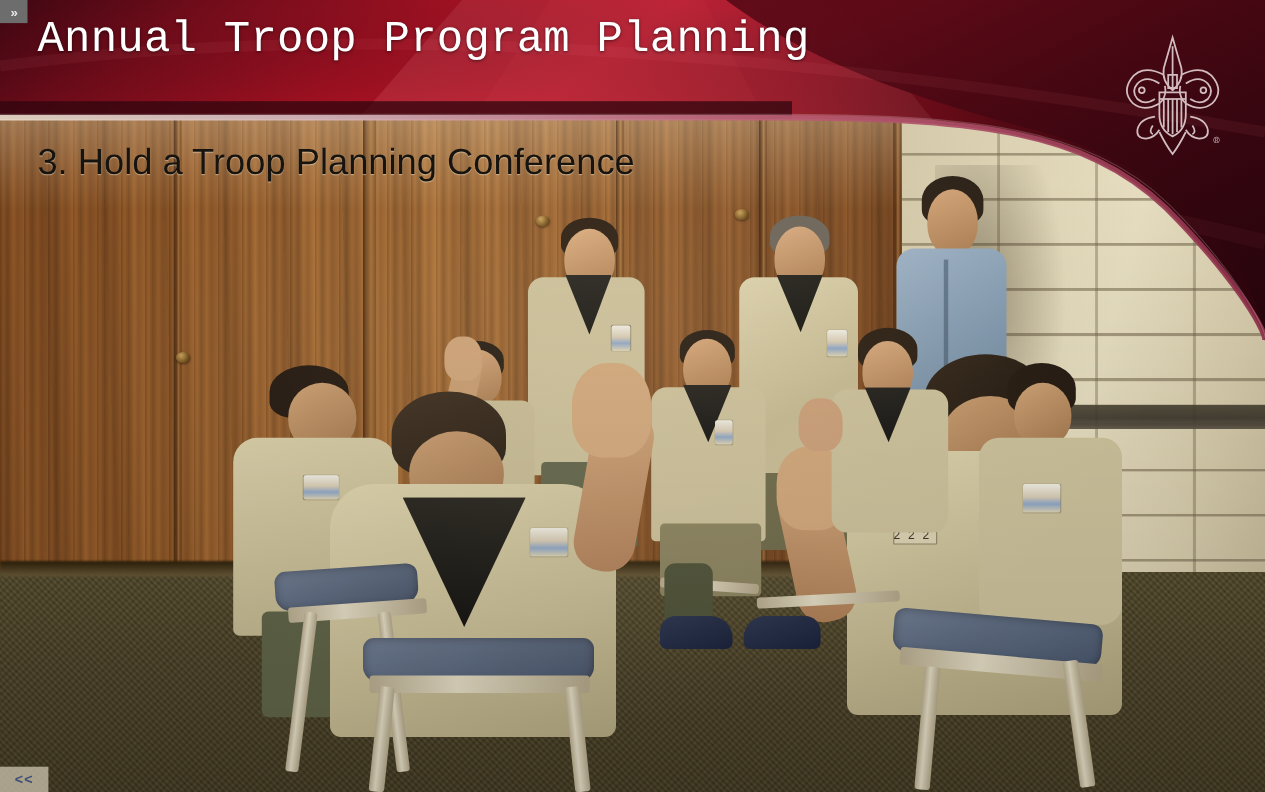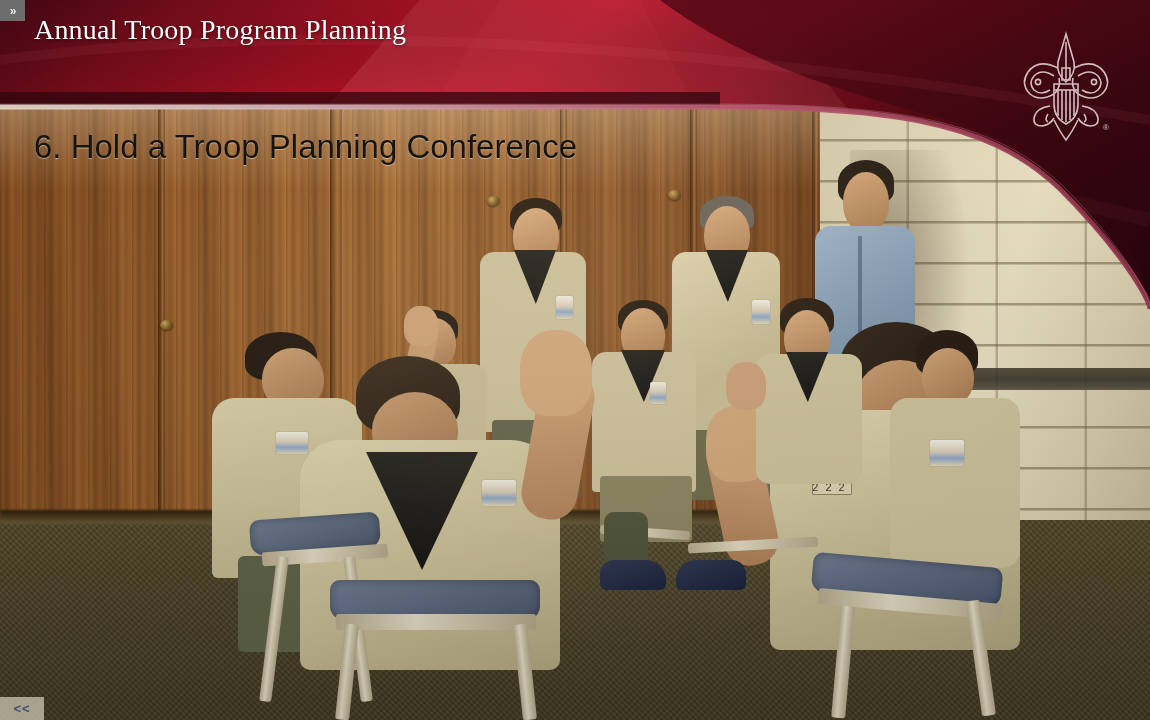--- a/index.html
+++ b/index.html
@@ -171,24 +171,24 @@
     left: 0; top: 0;
     width: 1150px; height: 310px;
     pointer-events: none;
   }
   .banner svg { display: block; }
 
   .banner-title {
     position: absolute;
     left: 34px; top: 14px;
     color: #ffffff;
-    font-size: 28px;
+    font-size: 40px;
     font-weight: 400;
     letter-spacing: .2px;
-    font-family: Liberation Serif, serif;
+    font-family: Liberation Mono, monospace;
     text-shadow: 0 1px 3px rgba(0,0,0,.55);
     white-space: nowrap;
   }
 
   .bsa-logo {
     position: absolute;
     left: 1014px; top: 28px;
     width: 104px; height: 118px;
     opacity: .96;
   }
@@ -490,18 +490,18 @@
           <path d="M34 86 Q30 92 34 94"></path>
           <path d="M70 86 Q74 92 70 94"></path>
         </g>
         <text x="89" y="102" font-size="8" fill="#e9d9dc" opacity="0.9" font-family="'Liberation Sans', sans-serif">®</text>
       </svg>
     </div>
 
     <div class="banner-title">Annual Troop Program Planning</div>
   </div>
 
-  <div class="subtitle">6. Hold a Troop Planning Conference</div>
+  <div class="subtitle">3. Hold a Troop Planning Conference</div>
 
   <div class="nav-next">»</div>
   <div class="nav-prev">&lt;&lt;</div>
 
 </div>
 
 </body></html>

